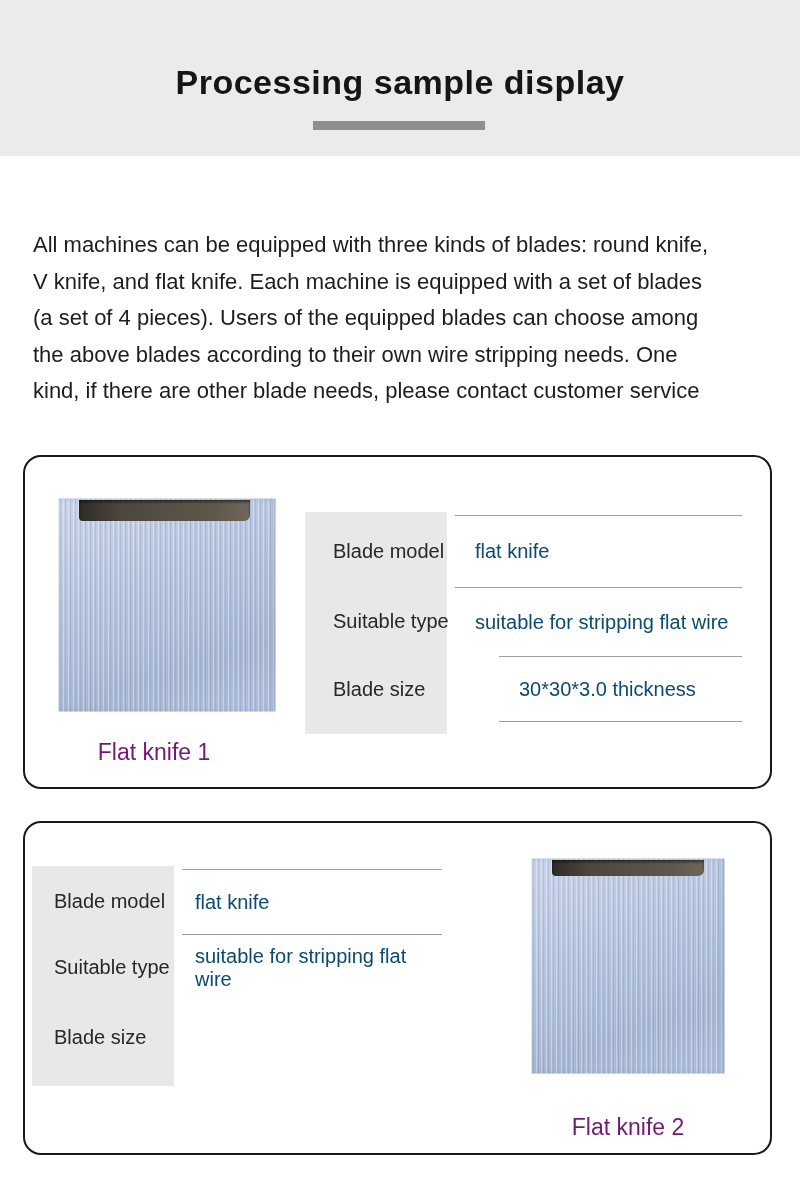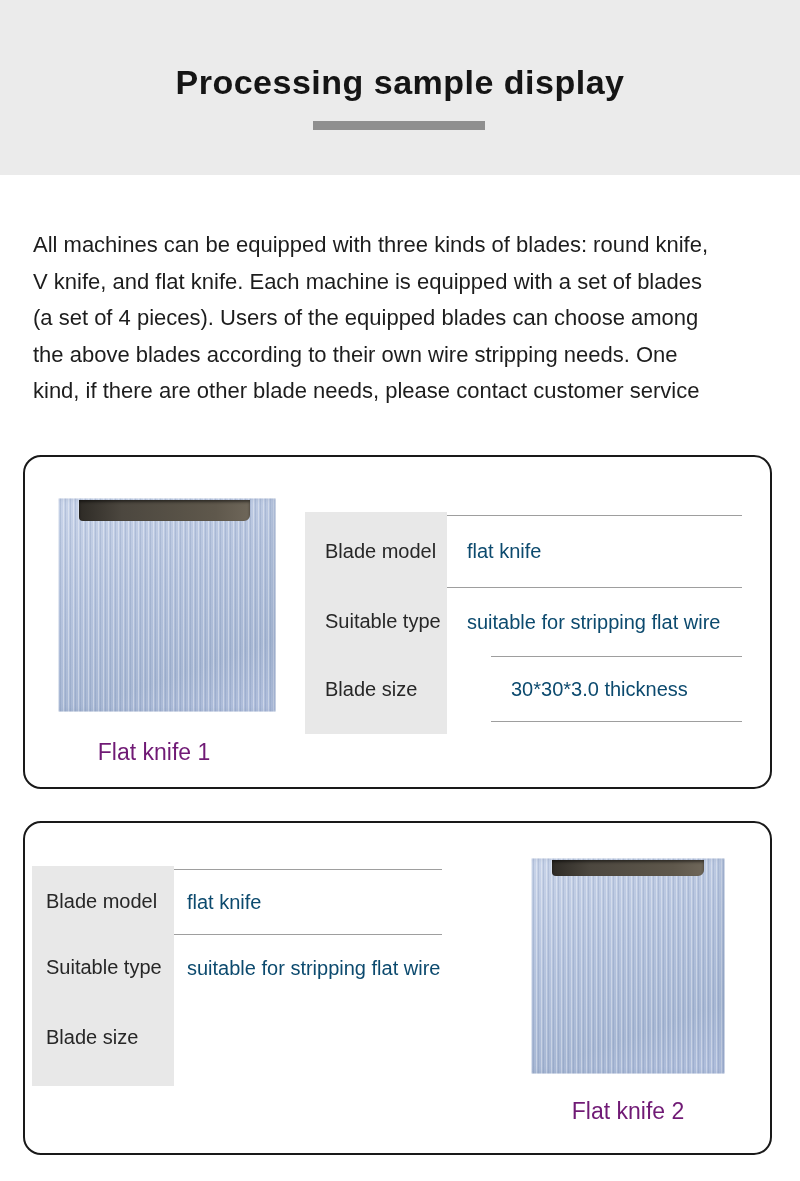--- a/index.html
+++ b/index.html
@@ -1,21 +1,21 @@
 <!DOCTYPE html>
 <html><head>
 <meta charset="utf-8">
 <style>
   html,body{margin:0;padding:0;background:#ffffff;}
   #page{
     position:relative;width:800px;height:1181px;background:#ffffff;overflow:hidden;
     font-family:"Liberation Sans",sans-serif;
   }
   
-  .header{position:absolute;left:0;top:0;width:800px;height:175px;background:#ebebeb;}
+  .header{position:absolute;left:0;top:0;width:800px;height:156px;background:#ebebeb;}
   .header .title{
     position:absolute;left:0;top:62px;width:800px;text-align:center;
     font-size:34px;font-weight:bold;color:#151515;letter-spacing:.5px;line-height:40px;
   }
   .header .bar{position:absolute;left:313px;top:121px;width:172px;height:9px;background:#8f8f8f;}
   
   .intro{position:absolute;left:33px;top:227px;width:745px;font-size:22px;line-height:36.5px;color:#1d1d1d;}
   .intro div{white-space:nowrap;}
   
   .card{
@@ -39,21 +39,21 @@
     box-shadow: inset 0 2px 3px rgba(0,0,0,0.5);
   }
   .caption{position:absolute;text-align:center;font-size:23px;line-height:26px;color:#701a75;}
   
   .tbl{position:absolute;}
   .strip{position:absolute;background:#e8e8e8;}
   .rows{position:absolute;}
   .t-row{display:flex;}
   .t-label{
     box-sizing:border-box;width:142px;display:flex;align-items:center;
-    font-size:20px;color:#272727;
+    font-size:20px;color:#272727;margin-left:8px;
   }
   .t-value{
     box-sizing:border-box;flex:1;display:flex;align-items:center;
     font-size:20px;color:#0c4a6e;border-top:1.5px solid #9e9e9e;background:#ffffff;
   }
   .t-row:last-child .t-value{border-bottom:1.5px solid #9e9e9e;margin-left:44px;}
   
   #tbl1{left:280px;top:55px;width:437px;}
   #tbl1 .strip{left:0;top:0;width:142px;height:222px;}
   #tbl1 .rows{left:0;top:3px;width:437px;}
@@ -65,21 +65,21 @@
   #tbl2 .rows{left:0;top:3px;width:410px;}
   #tbl2 .r1{height:65px;} #tbl2 .r2{height:67px;} #tbl2 .r3{height:73px;}
   #tbl2 .t-label{padding-left:14px;}
   #tbl2 .t-value{padding-left:13px;}
   
   #knife1{left:33px;top:41px;width:218px;height:214px;}
   #knife1 .slot{left:21px;top:2px;width:171px;height:21px;}
   #caption1{left:20px;top:282px;width:218px;}
   #knife2{left:506px;top:35px;width:194px;height:216px;}
   #knife2 .slot{left:21px;top:2px;width:152px;height:16px;}
-  #caption2{left:506px;top:275px;width:194px;}
+  #caption2{left:506px;top:291px;width:194px;}
 </style>
 </head>
 <body>
 
 <div id="page">
 
   <div class="header">
     <div class="title">Processing sample display</div>
     <div class="bar"></div>
   </div>

